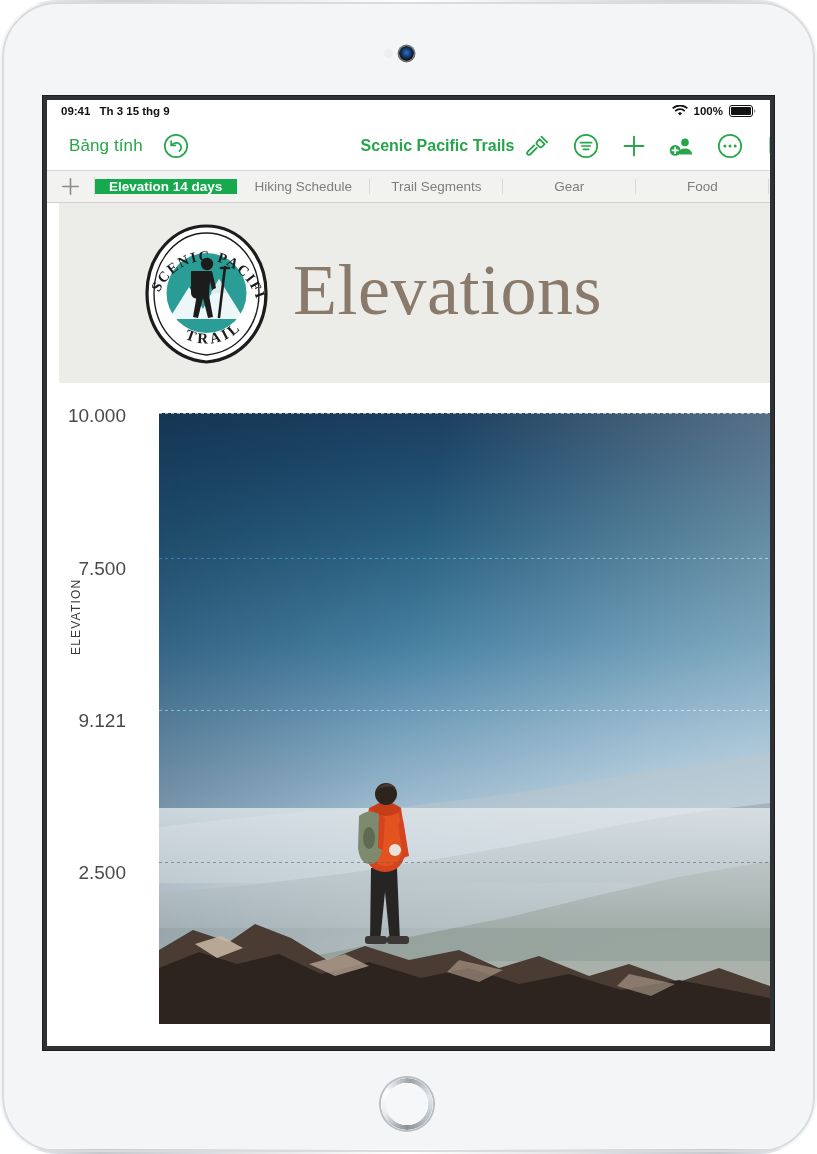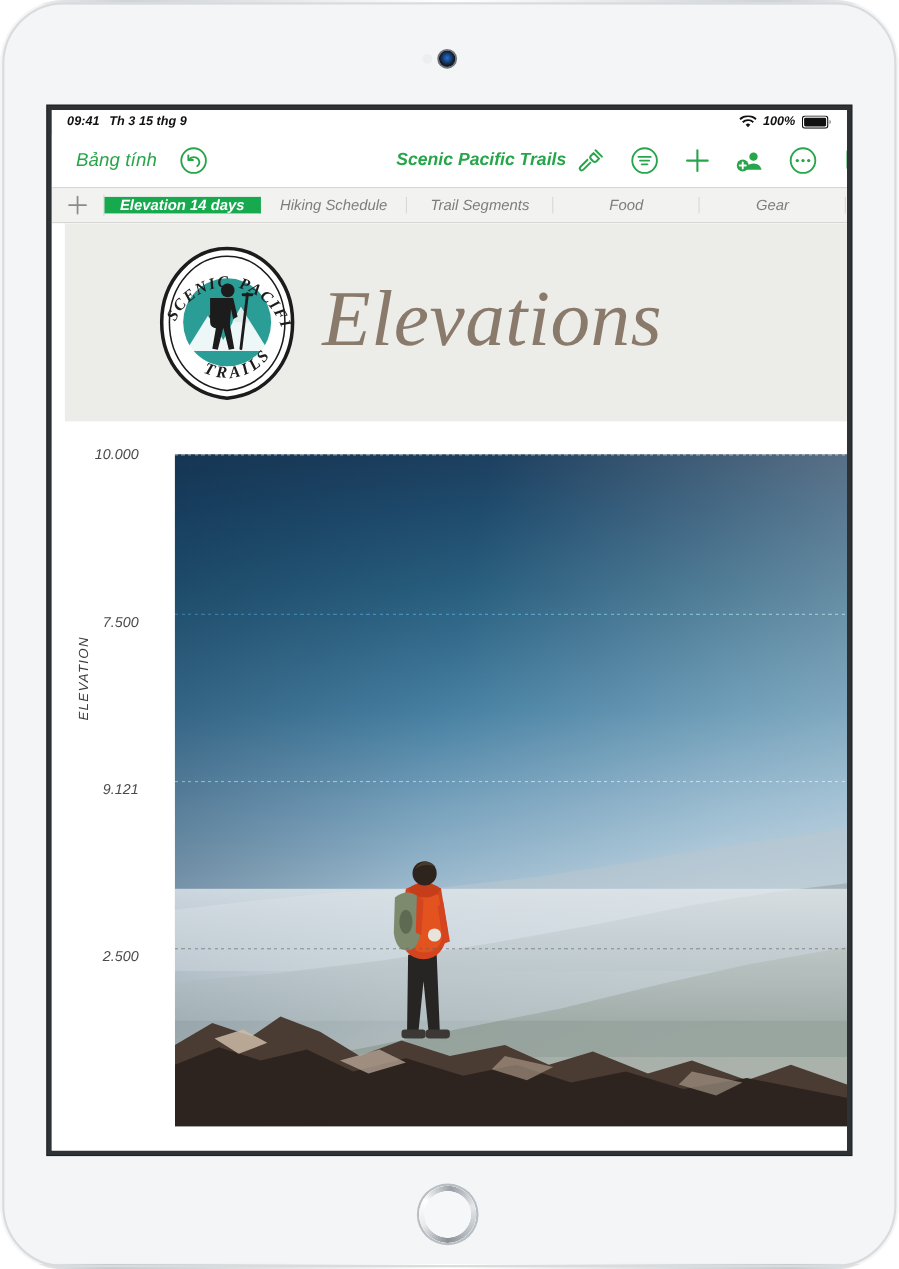--- a/index.html
+++ b/index.html
@@ -9,21 +9,20 @@
     font-family:"Liberation Sans", sans-serif;
     overflow:hidden;
   }
 
   
   #device{
     position:absolute; left:0; top:0; width:817px; height:1154px;
     background:#f4f5f6;
     border-radius:58px;
     overflow:hidden;
-    font-style:italic;
   }
   #device-outline{
     position:absolute; left:2px; top:2px; width:813px; height:1150px;
     border:2px solid #d9dcdf; border-radius:56px; pointer-events:none;
   }
   #bezel-top-sheen{
     position:absolute; left:0; top:0; width:817px; height:4px;
     background:linear-gradient(90deg,#f4f5f6 0%,#cfd3d6 14%,#ffffff 50%,#cfd3d6 86%,#f4f5f6 100%);
   }
   #bezel-bottom-sheen{
@@ -141,21 +140,21 @@
     font-family:"Liberation Serif", serif;
     font-size:72px; color:#8a7a6b; letter-spacing:.5px;
   }
 
   
   #chart{
     position:absolute; left:0; top:202px; width:723px; height:641px;
     background:#ffffff;
   }
   .ytick{
-    position:absolute; right:644px; font-size:13px; color:#4a4a4a;
+    position:absolute; right:644px; font-size:19px; color:#4a4a4a;
     text-align:right; width:90px;
   }
   #axis-title{
     position:absolute; left:22px; top:250px;
     font-size:12px; color:#3c3c3c; letter-spacing:1.2px;
     transform:rotate(-90deg); transform-origin:left top;
     white-space:nowrap;
   }
   #plot{
     position:absolute; left:112px; top:8px; width:611px; height:611px;
@@ -306,24 +305,24 @@
       <div class="tab active wide">
         <span>Elevation 14 days</span>
       </div>
       <div class="tab wide">
         <span>Hiking Schedule</span>
       </div>
       <div class="tab wide">
         <span>Trail Segments</span>
       </div>
       <div class="tab wide">
+        <span>Gear</span>
+      </div>
+      <div class="tab wide">
         <span>Food</span>
-      </div>
-      <div class="tab wide">
-        <span>Gear</span>
       </div>
     </div>
 
     <div id="canvas">
 
       <div id="header-band"></div>
 
       <div id="logo">
         <svg width="135" height="146" viewBox="0 0 135 146">
           <defs>

